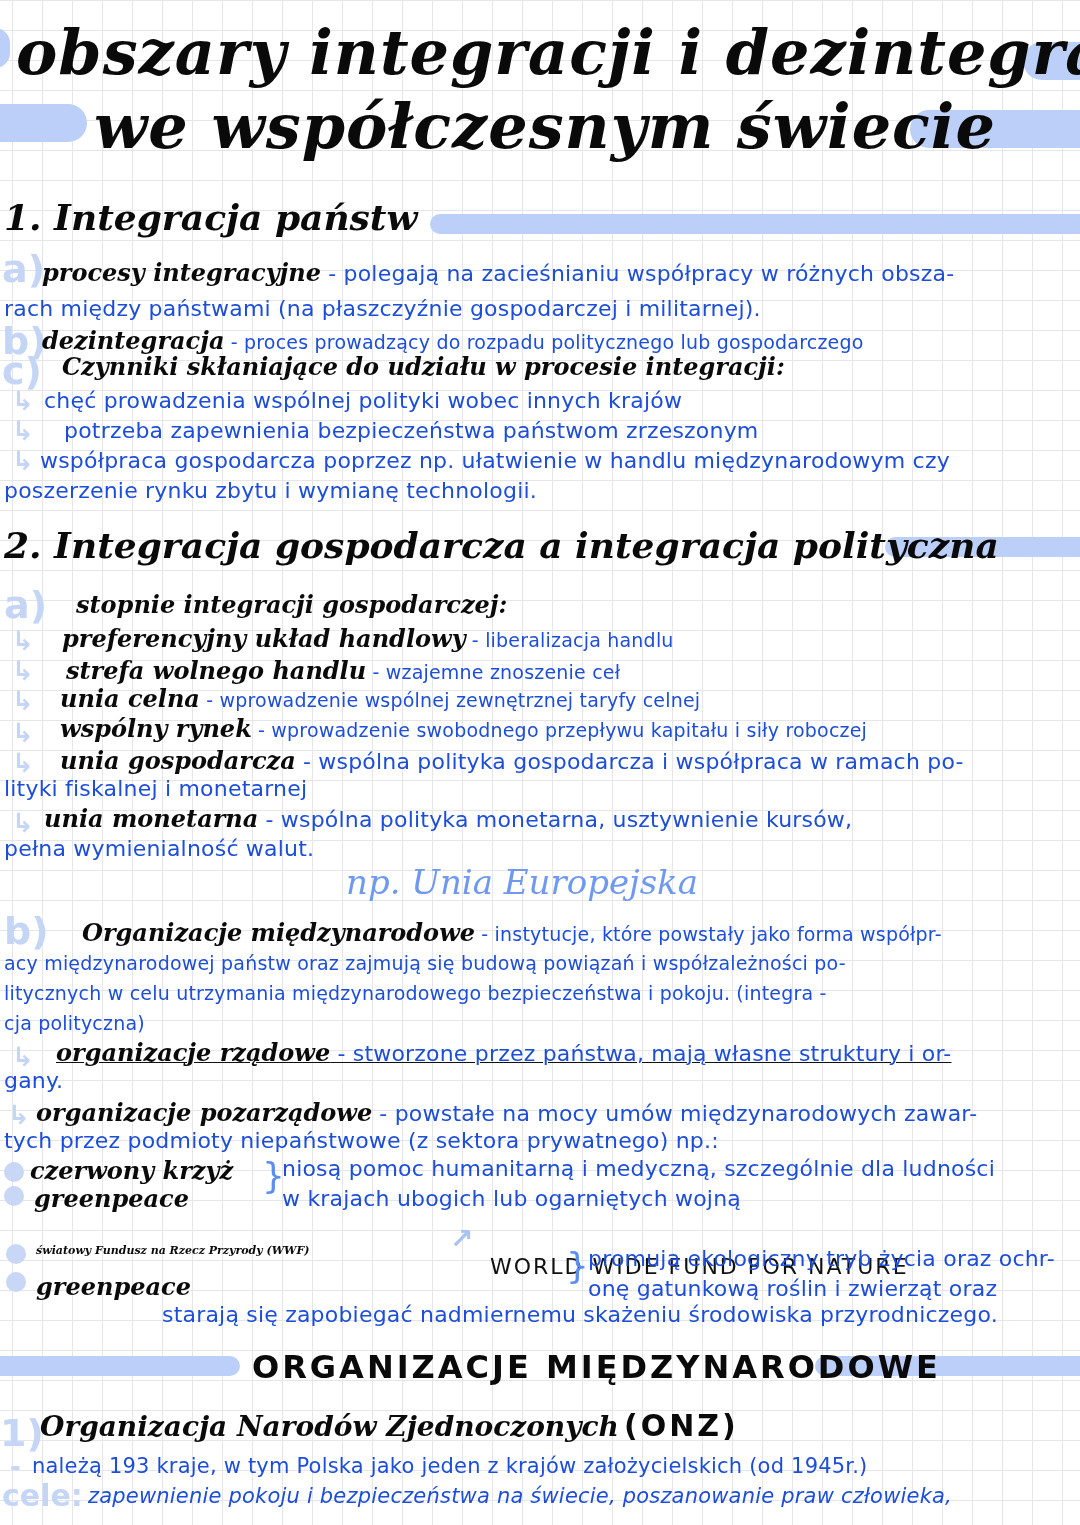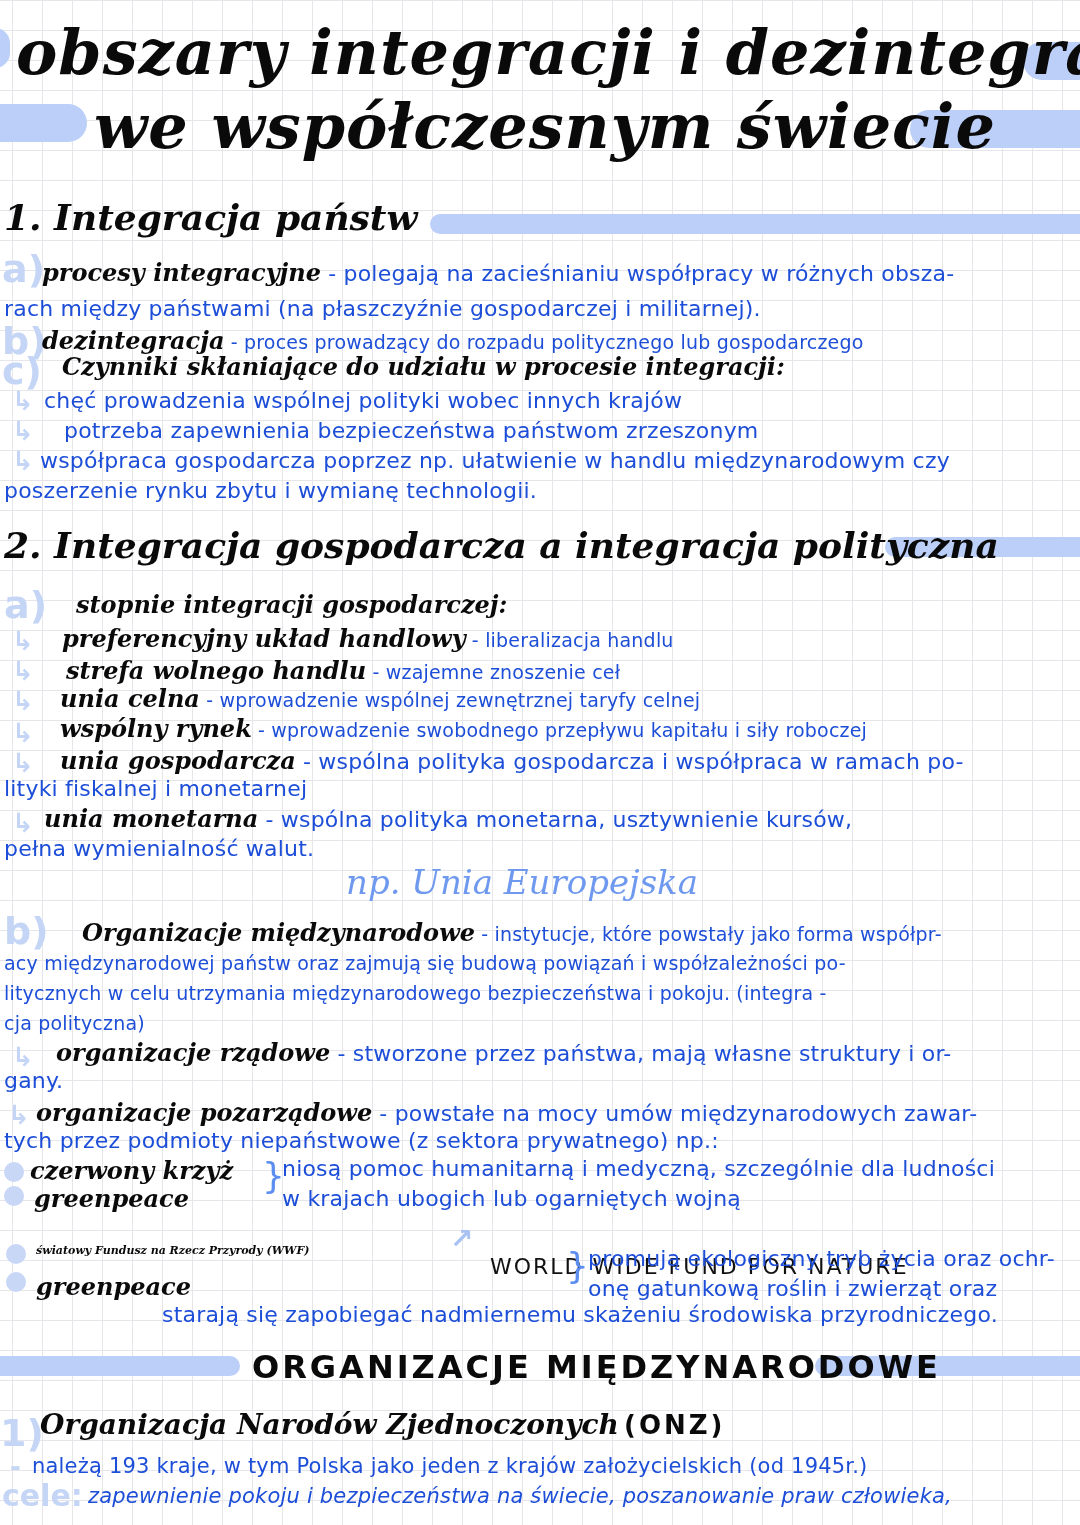--- a/index.html
+++ b/index.html
@@ -118,21 +118,21 @@
 
 <div class="marker" style="left:4px; top:912px;">b)</div>
 <div class="abs" style="left:82px; top:918px;">
   <span class="term">Organizacje międzynarodowe</span><span class="hand small"> - instytucje, które powstały jako forma współpr-</span>
 </div>
 <div class="abs hand small" style="left:4px; top:952px;">acy międzynarodowej państw oraz zajmują się budową powiązań i współzależności po-</div>
 <div class="abs hand small" style="left:4px; top:982px;">litycznych w celu utrzymania międzynarodowego bezpieczeństwa i pokoju. (integra -</div>
 <div class="abs hand small" style="left:4px; top:1012px;">cja polityczna)</div>
 
 <div class="arrow" style="left:12px; top:1044px;">↳</div>
-<div class="abs" style="left:56px; top:1038px;">
+<div class="abs" style="left:56px; top:1038px;text-decoration:underline;">
   <span class="term">organizacje rządowe</span><span class="hand"> - stworzone przez państwa, mają własne struktury i or-</span>
 </div>
 <div class="abs hand" style="left:4px; top:1068px;">gany.</div>
 
 <div class="arrow" style="left:8px; top:1102px;">↳</div>
 <div class="abs" style="left:36px; top:1098px;">
   <span class="term">organizacje pozarządowe</span><span class="hand"> - powstałe na mocy umów międzynarodowych zawar-</span>
 </div>
 <div class="abs hand" style="left:4px; top:1128px;">tych przez podmioty niepaństwowe (z sektora prywatnego) np.:</div>
 
@@ -154,18 +154,18 @@
 <div class="brace" style="left:566px; top:1248px;">}</div>
 <div class="abs hand" style="left:588px; top:1246px;">promują ekologiczny tryb życia oraz ochr-</div>
 <div class="abs hand" style="left:588px; top:1276px;">onę gatunkową roślin i zwierząt oraz</div>
 <div class="abs hand" style="left:162px; top:1302px;">starają się zapobiegać nadmiernemu skażeniu środowiska przyrodniczego.</div>
 
 <div class="abs caps" style="left:252px; top:1348px;">ORGANIZACJE MIĘDZYNARODOWE</div>
 
 <div class="marker" style="left:0px; top:1414px;">1)</div>
 <div class="abs" style="left:40px; top:1408px;">
   <span class="term" style="font-size:28px;">Organizacja Narodów Zjednoczonych</span>
-  <span class="caps" style="font-size:26px;">(ONZ)</span>
+  <span class="caps" style="font-size:30px;">(ONZ)</span>
 </div>
 <div class="abs" style="left:10px; top:1452px; color:#c4d5f5; font-weight:bold; font-size:26px;">-</div>
 <div class="abs hand" style="left:32px; top:1454px; font-size:21px;">należą 193 kraje, w tym Polska jako jeden z krajów założycielskich (od 1945r.)</div>
 <div class="abs" style="left:2px; top:1478px; color:#c4d5f5; font-weight:bold; font-size:30px;">cele:</div>
 <div class="abs hand" style="left:88px; top:1484px; font-size:21px;font-style:italic;">zapewnienie pokoju i bezpieczeństwa na świecie, poszanowanie praw człowieka,</div>
 
 </body></html>

